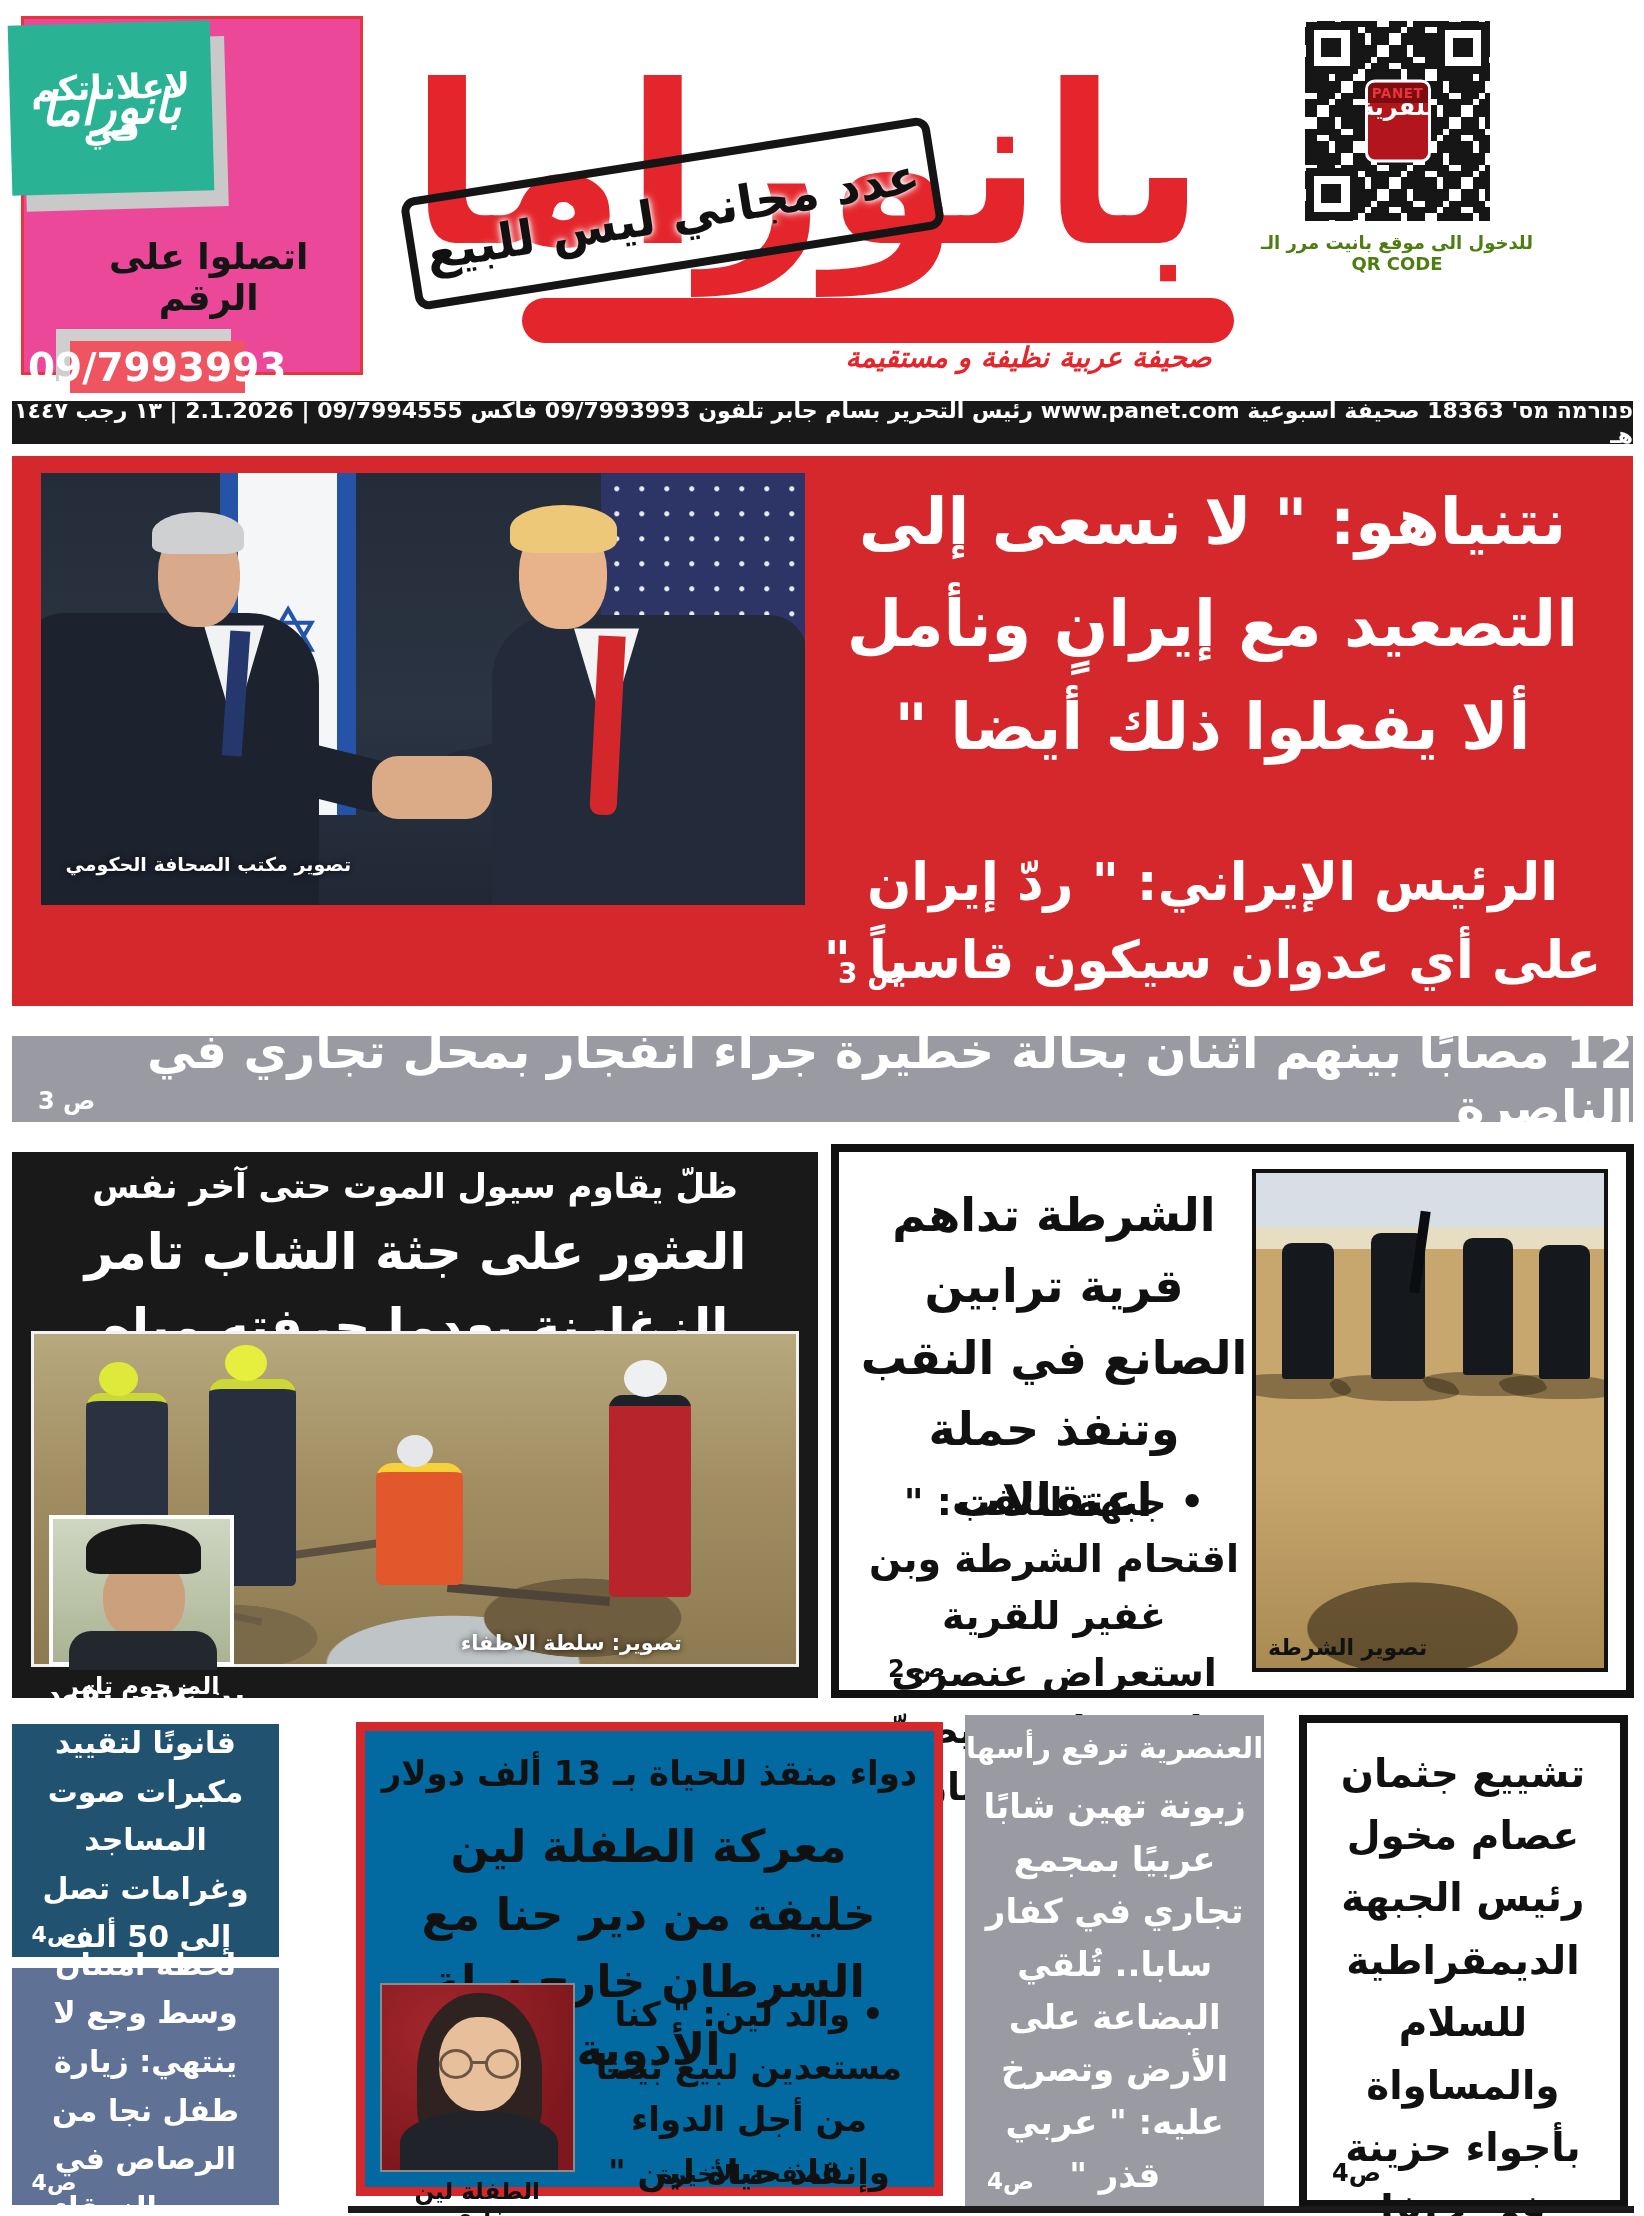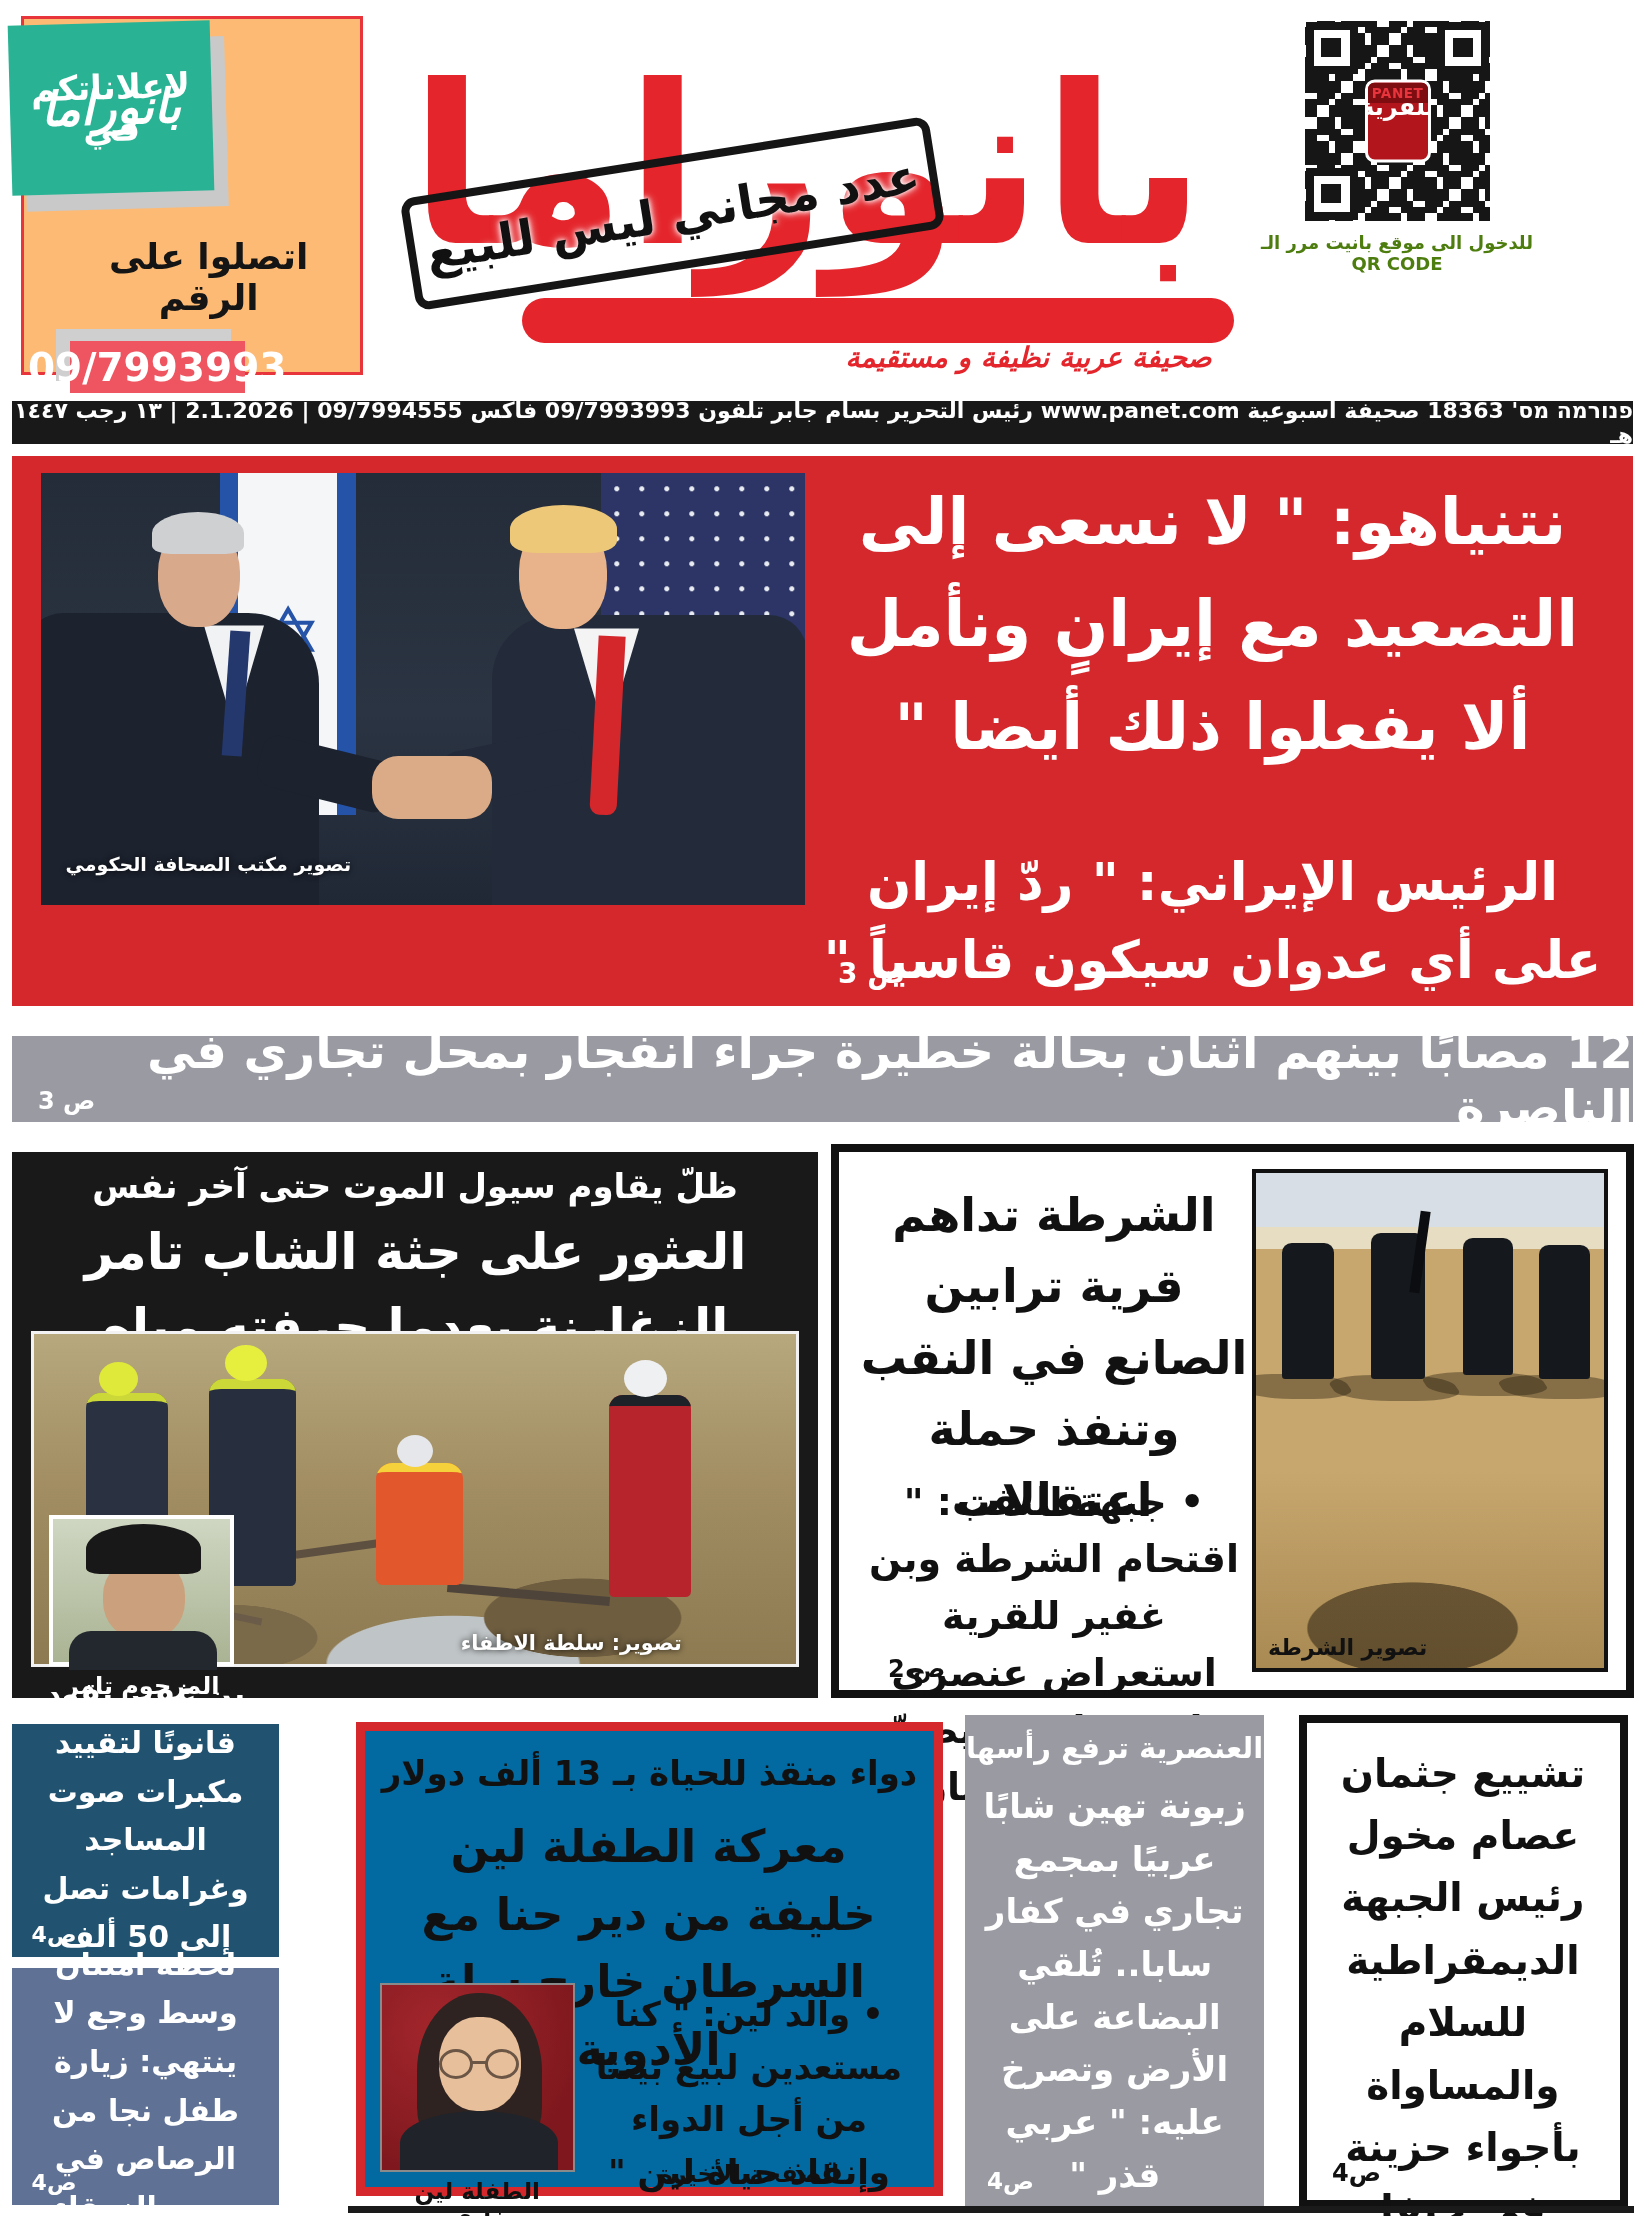--- a/index.html
+++ b/index.html
@@ -1,21 +1,21 @@
 <!DOCTYPE html>
 <html dir="rtl" lang="ar" style="font-size:8.7px"><head>
 <meta charset="utf-8">
 <style>
   html,body{margin:0;padding:0;background:#ffffff;}
   #page{position:relative;width:1644px;height:2216px;background:#fff;overflow:hidden;
         font-family:"DejaVu Sans",sans-serif;color:#111;}
   #page *{position:absolute;box-sizing:border-box;}
 
   
-  .ad-frame{left:20.7px;top:16.3px;width:342px;height:359px;border:3.3px solid #e8353c;background:#fdba74;}
+  .ad-frame{left:20.7px;top:16.3px;width:342px;height:359px;border:3.3px solid #e8353c;background:#ec4899;}
   .ad-green{left:9.8px;top:23px;width:202px;height:170px;background:#29b394;transform:rotate(-1.6deg);
             box-shadow:14px 16.3px 0 #c9c9c9;display:flex;position:absolute;
             flex-direction:column;align-items:center;justify-content:center;color:#fff;text-align:center;}
   .ad-green .l1{position:static;font-size:34px;font-weight:700;line-height:1.25;}
   .ad-green .l2{position:static;font-size:47px;font-weight:700;font-style:italic;line-height:1.3;}
   .ad-call{left:33px;top:217px;width:304px;text-align:center;font-size:36px;font-weight:700;color:#151515;}
   .ad-phone{left:46px;top:322px;width:175px;height:52px;background:#ee5560;color:#fff;
             display:flex;align-items:center;justify-content:center;font-size:39px;font-weight:700;
             box-shadow:-14px -12px 0 #cfcfcf;}
 

